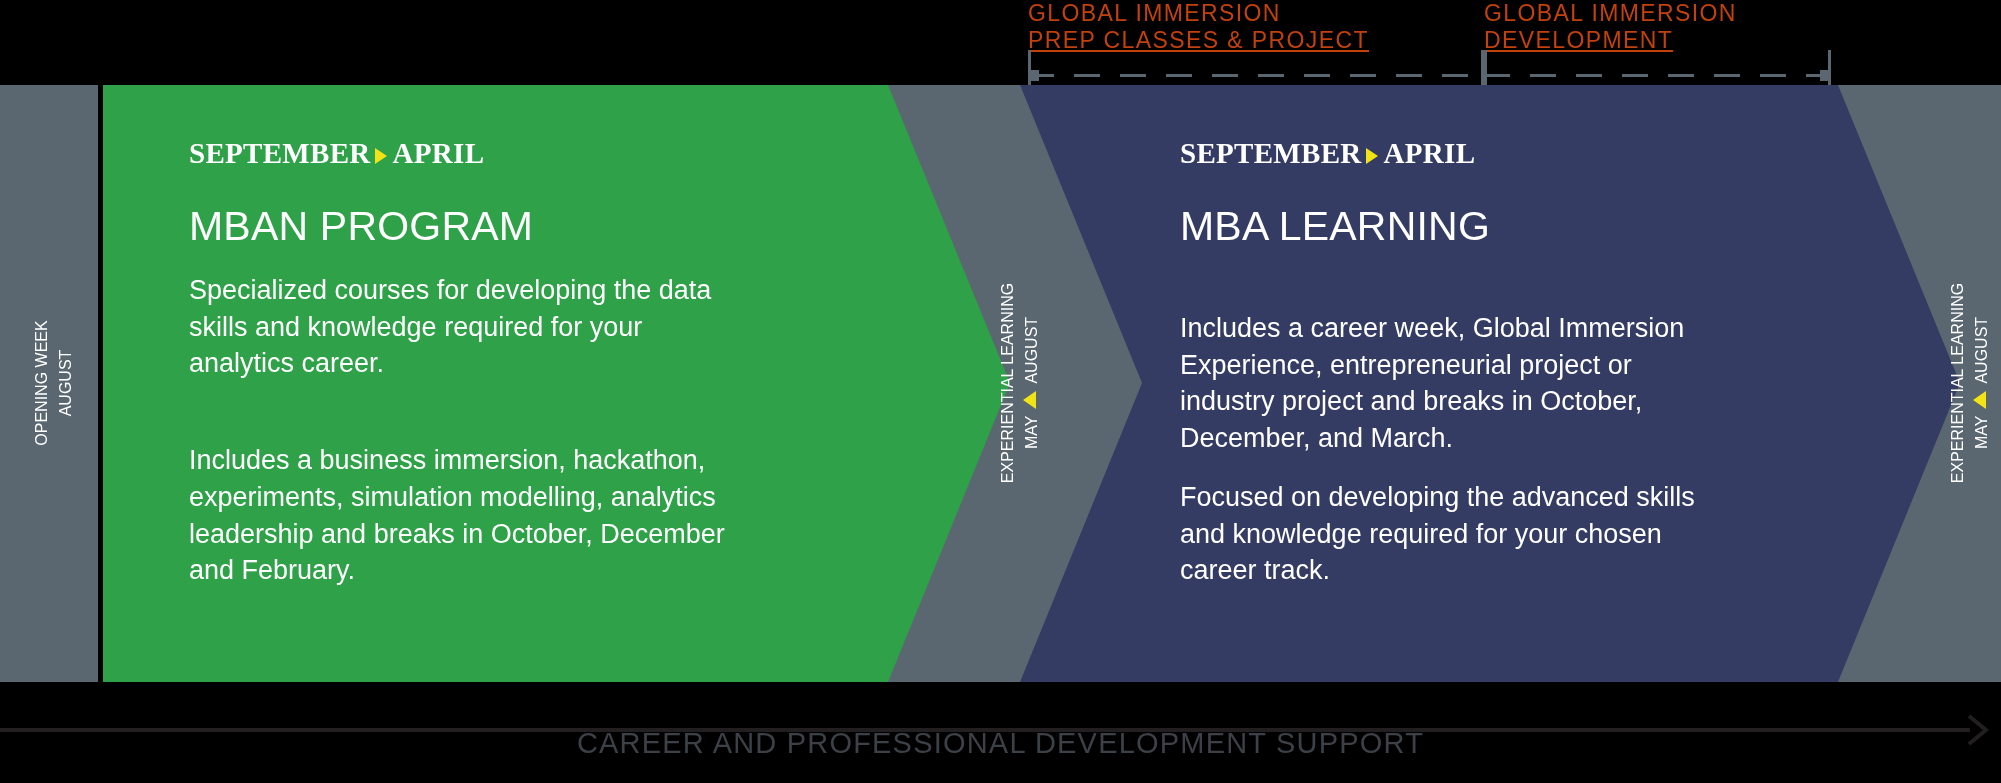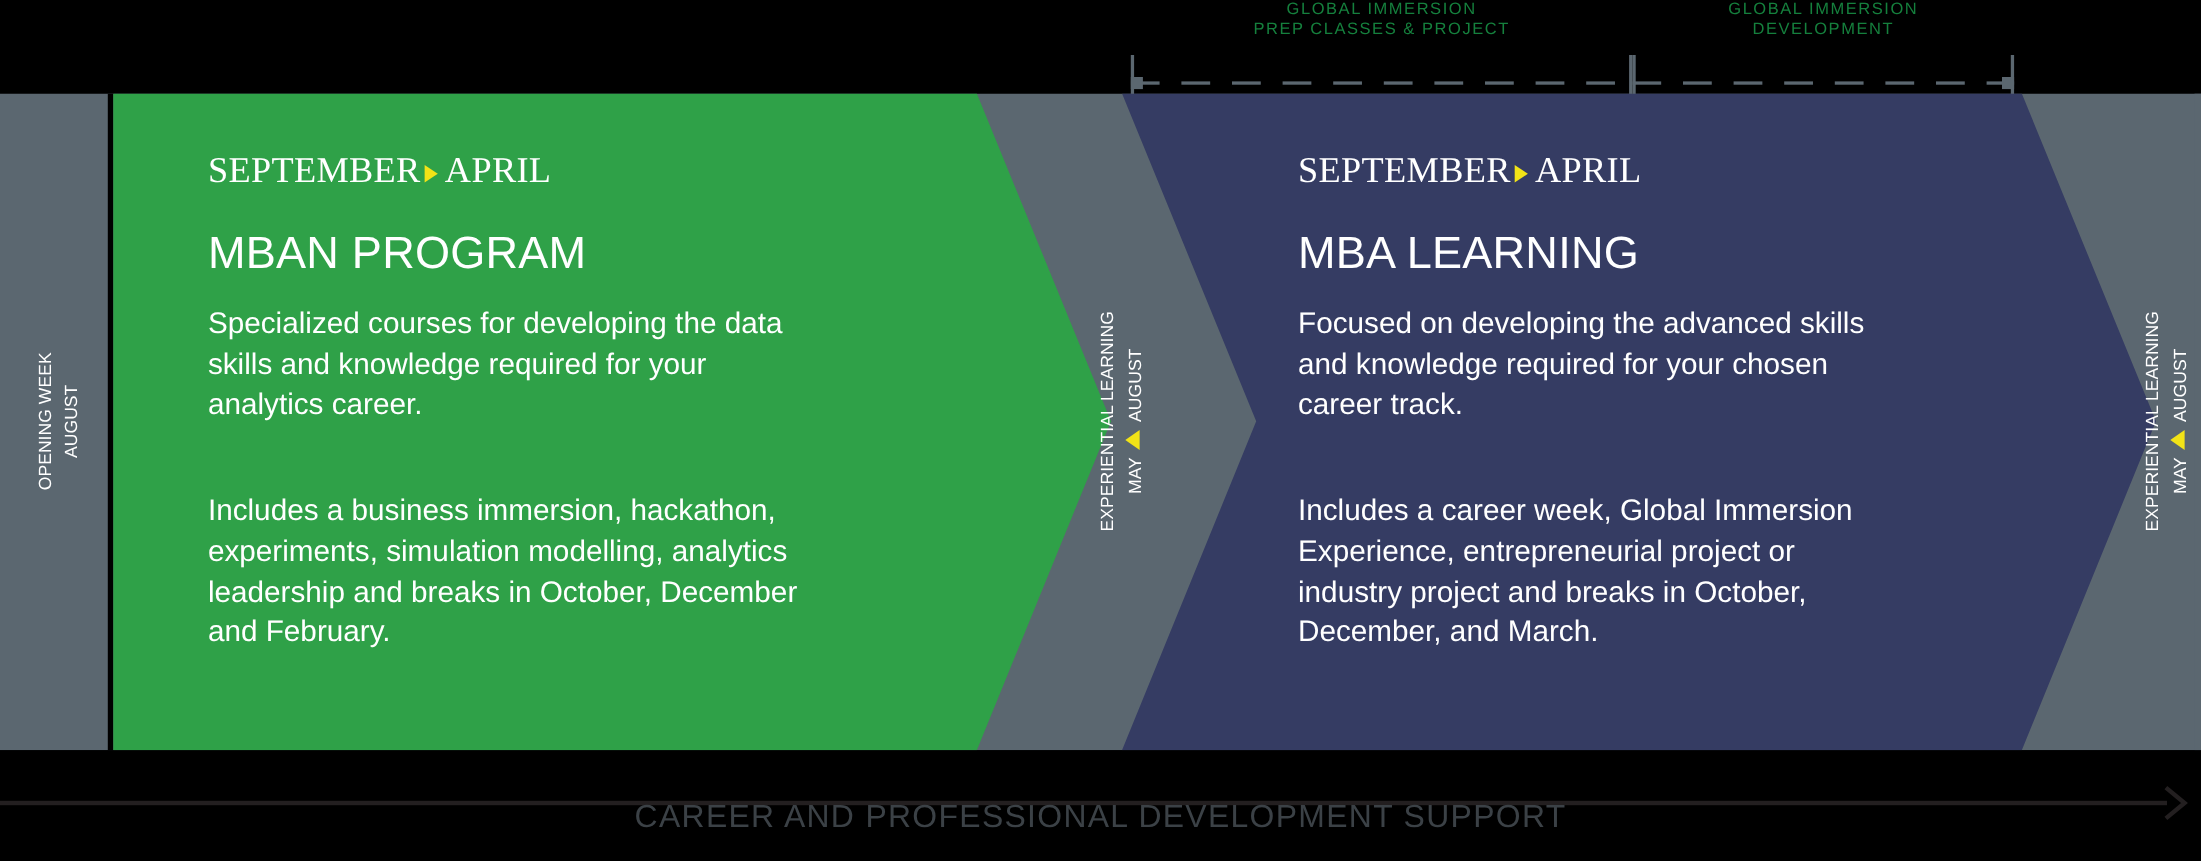--- a/index.html
+++ b/index.html
@@ -11,29 +11,28 @@
   }
   #stage {
     position: relative;
     width: 2001px; height: 783px;
     background: #000000;
   }
 
   
   .bracket-label {
     position: absolute;
-    text-align: center;
-    color: #15803d;
+    color: #c2410c;
     font-family: "Liberation Sans", sans-serif;
-    font-size: 15px;
+    font-size: 23px;
     letter-spacing: 1.4px;
     line-height: 1.17;
     font-weight: 400;
   }
-  .bracket-label .l2 { display: block; }
+  .bracket-label .l2 { display: block; text-decoration: underline; }
 
   .bracket {
     position: absolute;
     height: 36px;
   }
   .bracket .dash {
     position: absolute;
     left: 0; right: 0;
     bottom: 9px;
     height: 3px;
@@ -96,22 +95,22 @@
     vertical-align: -1px;
     margin: 0 6px 0 4px;
   }
   .panel-content {
     position: absolute;
     top: 0; left: 0;
     color: #ffffff;
   }
   .eyebrow {
     font-family: "Liberation Serif", serif;
-    font-weight: 400;
-    font-size: 33px;
+    font-weight: 700;
+    font-size: 29px;
     letter-spacing: 0.3px;
     white-space: nowrap;
   }
   .prog-title {
     font-size: 41px;
     font-weight: 400;
     letter-spacing: 0.2px;
     margin-top: 33px;
   }
   .para {
@@ -218,22 +217,22 @@
           <span class="sub">MAY</span><span class="tri-yellow"></span><span class="sub">AUGUST</span>
         </div>
       </div>
     </div>
 
     <div class="panel-content" style="left:1180px; top:52px; width:610px;">
       <div class="eyebrow">
         <span>SEPTEMBER</span><span class="tri-yellow-r"></span><span>APRIL</span>
       </div>
       <div class="prog-title">MBA LEARNING</div>
+      <div class="para second" style="width:530px;">Includes a career week, Global Immersion Experience, entrepreneurial project or industry project and breaks in October, December, and March.</div>
       <div class="para" style="width:540px;">Focused on developing the advanced skills and knowledge required for your chosen career track.</div>
-      <div class="para second" style="width:530px;">Includes a career week, Global Immersion Experience, entrepreneurial project or industry project and breaks in October, December, and March.</div>
     </div>
 
     <div style="position:absolute; left:1780px; top:268px; width:380px; height:60px;">
       <div class="vstack" style="left:0; top:0; width:380px; height:60px; justify-content:center;">
         <div class="row-main">
           <span class="main">EXPERIENTIAL LEARNING</span>
         </div>
         <div class="row-sub">
           <span class="sub">MAY</span><span class="tri-yellow"></span><span class="sub">AUGUST</span>
         </div>

